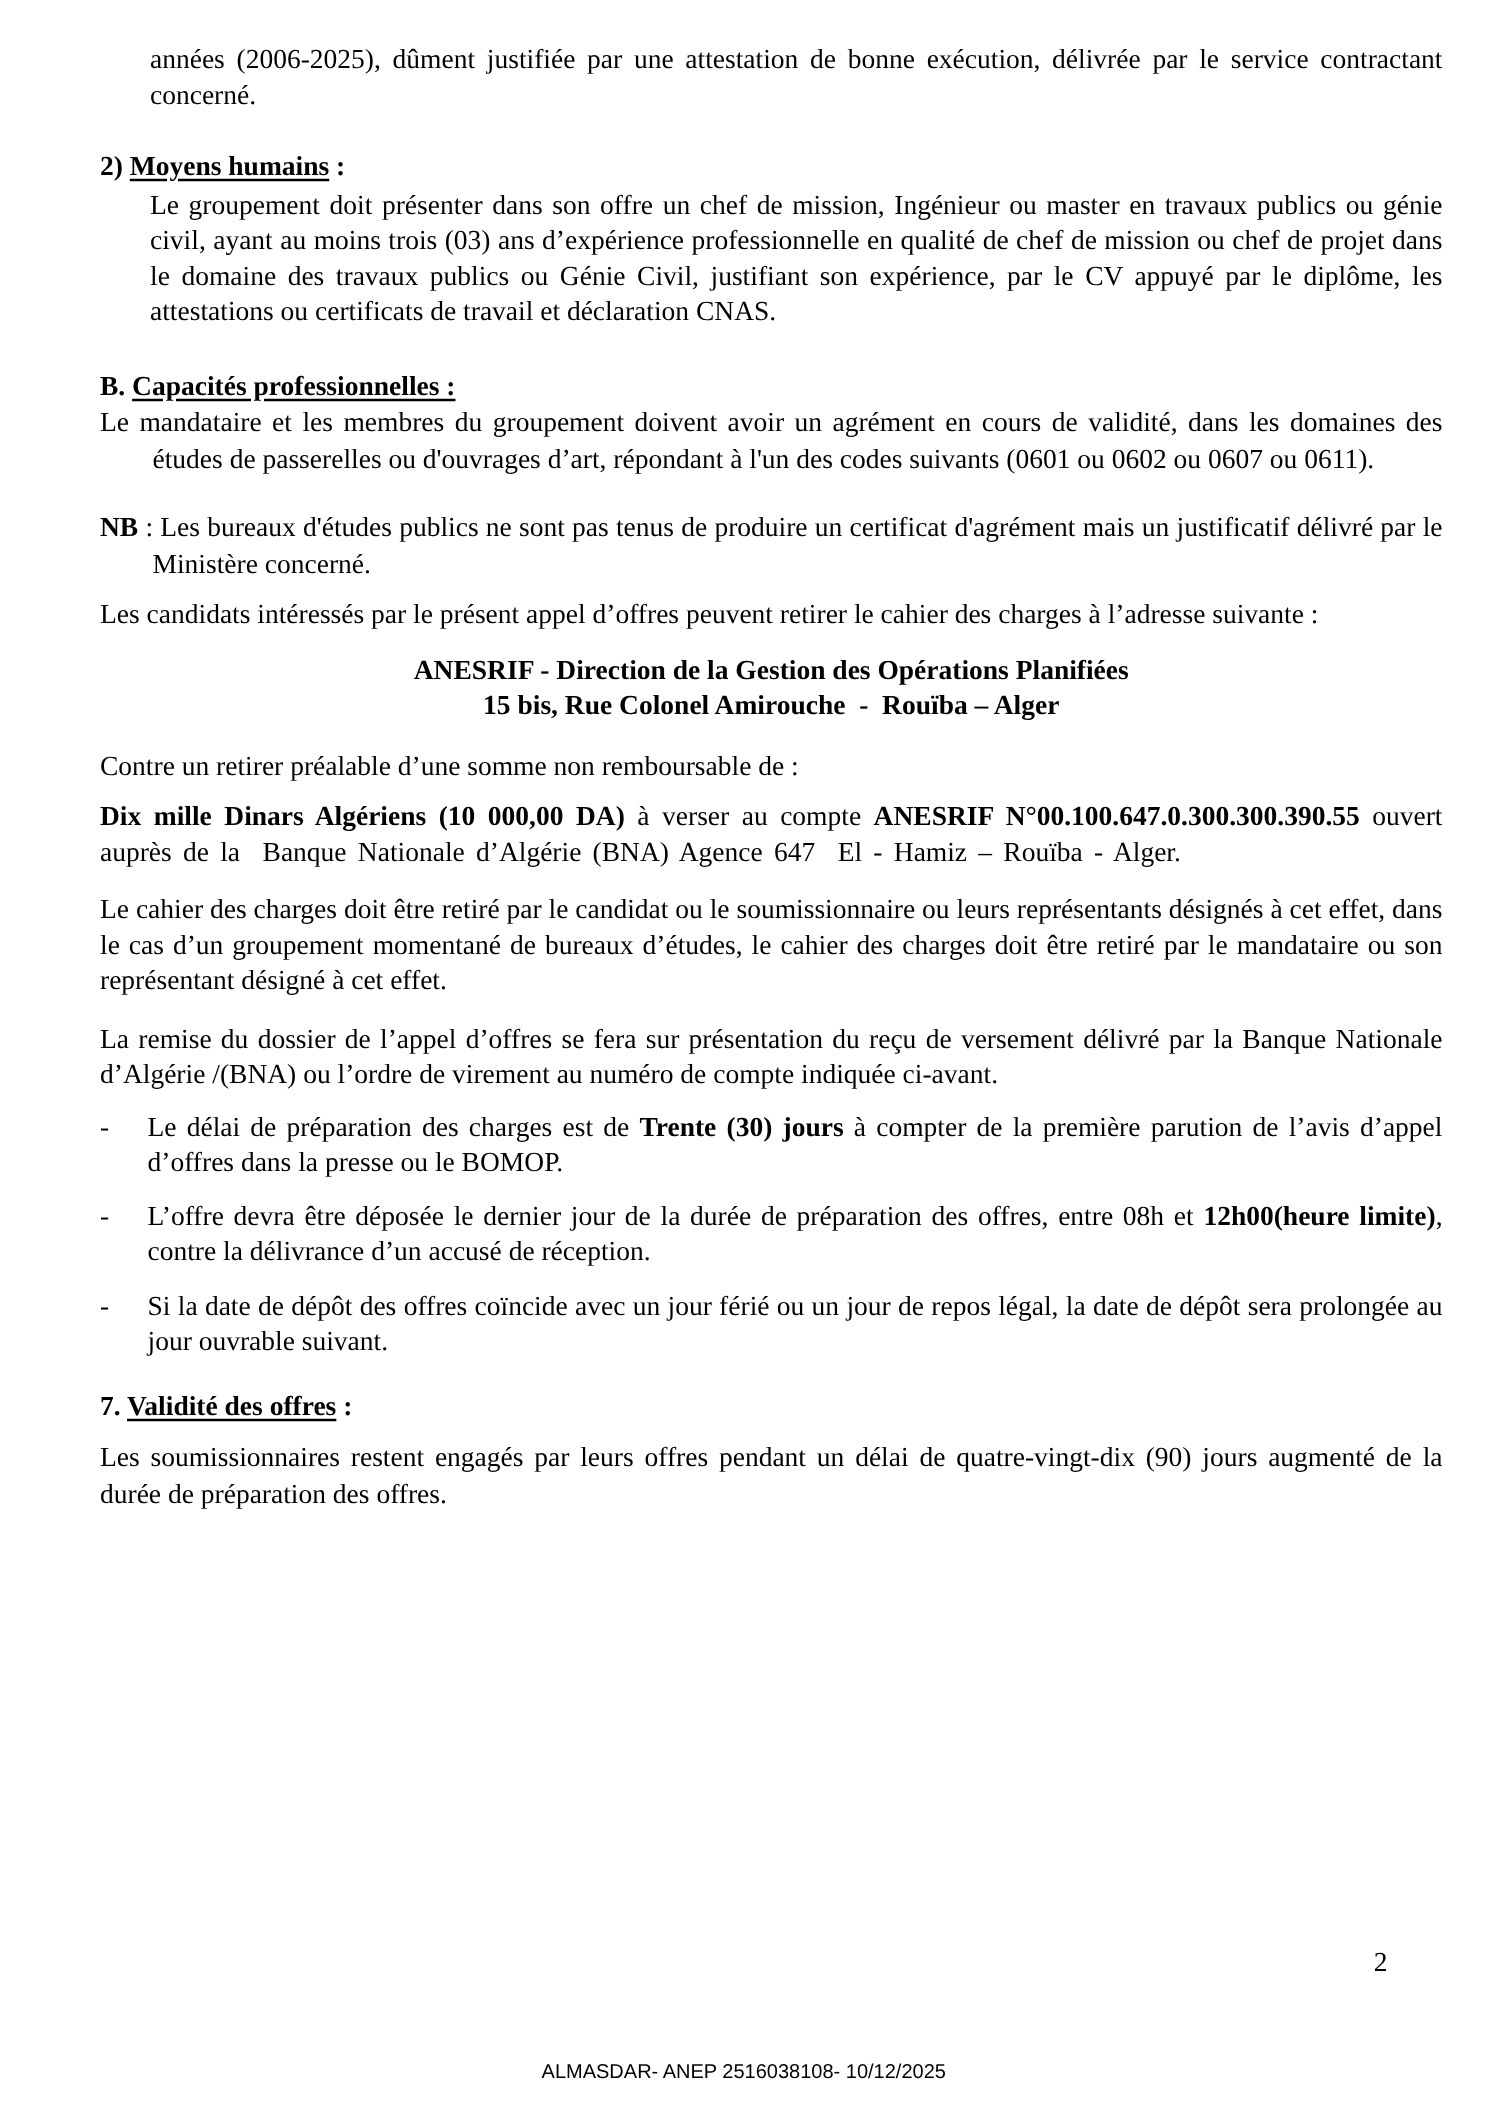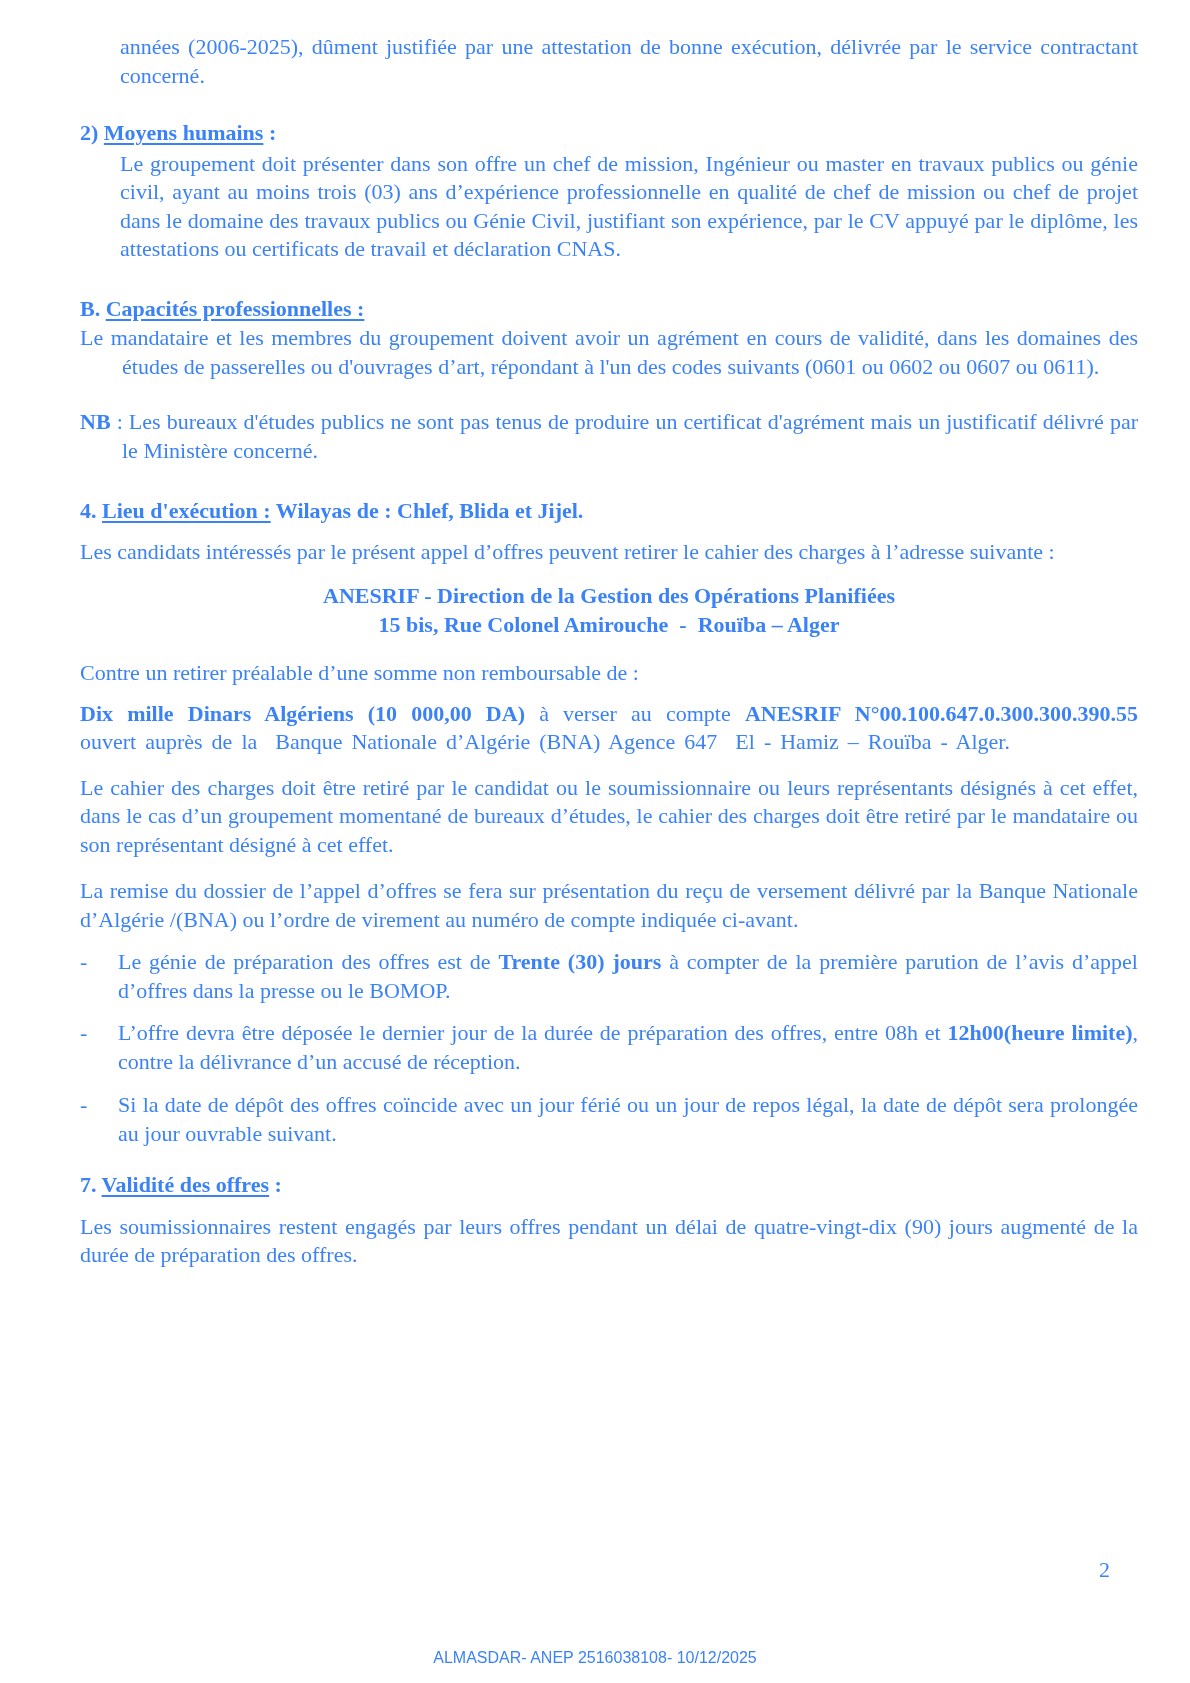--- a/index.html
+++ b/index.html
@@ -6,25 +6,25 @@
     margin: 0;
     padding: 0;
     background: #ffffff;
   }
   .page {
     position: relative;
     width: 1190px;
     height: 1683px;
     box-sizing: border-box;
     background: #ffffff;
-    color: #3b82f6;
+    color: #000000;
     font-family: "Liberation Serif", "DejaVu Serif", serif;
     font-size: 22px;
     line-height: 28.5px;
-    padding: 33px 52px 0 80px;
+    padding: 33px 36px 0 80px;
     overflow: hidden;
   }
   p { margin: 0; }
   .justify { text-align: justify; }
   .indent { margin-left: 40px; }
   .hang { margin-left: 42px; text-indent: -42px; }
   .heading { font-weight: bold; }
   .b  { font-weight: bold; }
   .u  { text-decoration: underline; text-underline-offset: 3px; }
   .nw { white-space: nowrap; font-family: Liberation Serif, serif; }
@@ -80,38 +80,37 @@
   <p class="para indent justify" data-name="intro-paragraph"><span data-name="text-run">années (2006-2025), dûment justifiée par une attestation de bonne exécution, délivrée par le service contractant concerné.</span></p>
 
   <p class="heading" data-name="section-2-heading"><span class="b" data-name="text-run">2) </span><span class="b u" data-name="text-run">Moyens humains</span><span class="b" data-name="text-run"> :</span></p>
   <p class="para indent justify" data-name="section-2-paragraph"><span data-name="text-run">Le groupement doit présenter dans son offre un chef de mission, Ingénieur ou master en travaux publics ou génie civil, ayant au moins trois (03) ans d’expérience professionnelle en qualité de chef de mission ou chef de projet dans le domaine des travaux publics ou Génie Civil, justifiant son expérience, par le CV appuyé par le diplôme, les attestations ou certificats de travail et déclaration CNAS.</span></p>
 
   <p class="heading" data-name="section-b-heading"><span class="b" data-name="text-run">B. </span><span class="b u" data-name="text-run">Capacités professionnelles :</span></p>
   <p class="para hang justify" data-name="section-b-paragraph"><span data-name="text-run">Le mandataire et les membres du groupement doivent avoir un agrément en cours de validité, dans les domaines des études de passerelles ou d'ouvrages d’art, répondant à l'un des codes suivants (0601 ou 0602 ou 0607 ou 0611).</span></p>
 
   <p class="para hang justify" data-name="nb-paragraph"><span class="b" data-name="text-run">NB</span><span data-name="text-run"> : Les bureaux d'études publics ne sont pas tenus de produire un certificat d'agrément mais un justificatif délivré par le Ministère concerné.</span></p>
 
-  <p class="heading" data-name="section-4-heading"><span class="b" data-name="text-run">4. </span><span class="b u" data-name="text-run">Lieu d'exécution :</span><span data-name="text-run"> Wilayas de : Chlef, Blida et Jijel.</span></p>
 
   <p class="para justify" data-name="section-5-paragraph"><span data-name="text-run">Les candidats intéressés par le présent appel d’offres peuvent retirer le cahier des charges à l’adresse suivante :</span></p>
 
   <div class="address" data-name="address-block">
     <p class="addr-line" data-name="address-line-1"><span class="b" data-name="text-run">ANESRIF - Direction de la Gestion des Opérations Planifiées</span></p>
     <p class="addr-line" data-name="address-line-2"><span class="b" data-name="text-run">15 bis, Rue Colonel Amirouche &nbsp;- &nbsp;Rouïba – Alger</span></p>
   </div>
 
   <p class="para" data-name="payment-intro-paragraph"><span data-name="text-run">Contre un retirer préalable d’une somme non remboursable de :</span></p>
   <p class="para justify" data-name="payment-details-paragraph"><span class="b" data-name="text-run">Dix mille Dinars Algériens (10&nbsp;000,00 DA)</span><span data-name="text-run"> à verser au compte </span><span class="b nw" data-name="text-run">ANESRIF N°00.100.647.0.300.300.390.55</span><span data-name="text-run"> ouvert auprès de la &nbsp;Banque Nationale d’Algérie (BNA) Agence 647 &nbsp;El - Hamiz – Rouïba - Alger.</span></p>
   <p class="para justify" data-name="cahier-retrait-paragraph"><span data-name="text-run">Le cahier des charges doit être retiré par le candidat ou le soumissionnaire ou leurs représentants désignés à cet effet, dans le cas d’un groupement momentané de bureaux d’études, le cahier des charges doit être retiré par le mandataire ou son représentant désigné à cet effet.</span></p>
   <p class="para justify" data-name="remise-dossier-paragraph"><span data-name="text-run">La remise du dossier de l’appel d’offres se fera sur présentation du reçu de versement délivré par la Banque Nationale d’Algérie /(BNA) ou l’ordre de virement au numéro de compte indiquée ci-avant.</span></p>
 
 
   <div class="bullet" data-name="bullet-item-delai">
     <span class="dash" data-name="bullet-dash">-</span>
-    <span class="btext" data-name="bullet-text"><span data-name="text-run">Le génie de préparation des offres est de </span><span class="b" data-name="text-run">Trente (30) jours</span><span data-name="text-run"> à compter de la première parution de l’avis d’appel d’offres dans la presse ou le BOMOP.</span></span>
+    <span class="btext" data-name="bullet-text"><span data-name="text-run">Le délai de préparation des charges est de </span><span class="b" data-name="text-run">Trente (30) jours</span><span data-name="text-run"> à compter de la première parution de l’avis d’appel d’offres dans la presse ou le BOMOP.</span></span>
   </div>
   <div class="bullet" data-name="bullet-item-depot">
     <span class="dash" data-name="bullet-dash">-</span>
     <span class="btext" data-name="bullet-text"><span data-name="text-run">L’offre devra être déposée le dernier jour de la durée de préparation des offres, entre 08h et </span><span class="b" data-name="text-run">12h00(heure limite)</span><span data-name="text-run">, contre la délivrance d’un accusé de réception.</span></span>
   </div>
   <div class="bullet" data-name="bullet-item-ferie">
     <span class="dash" data-name="bullet-dash">-</span>
     <span class="btext" data-name="bullet-text"><span data-name="text-run">Si la date de dépôt des offres coïncide avec un jour férié ou un jour de repos légal, la date de dépôt sera prolongée au jour ouvrable suivant.</span></span>
   </div>
 

